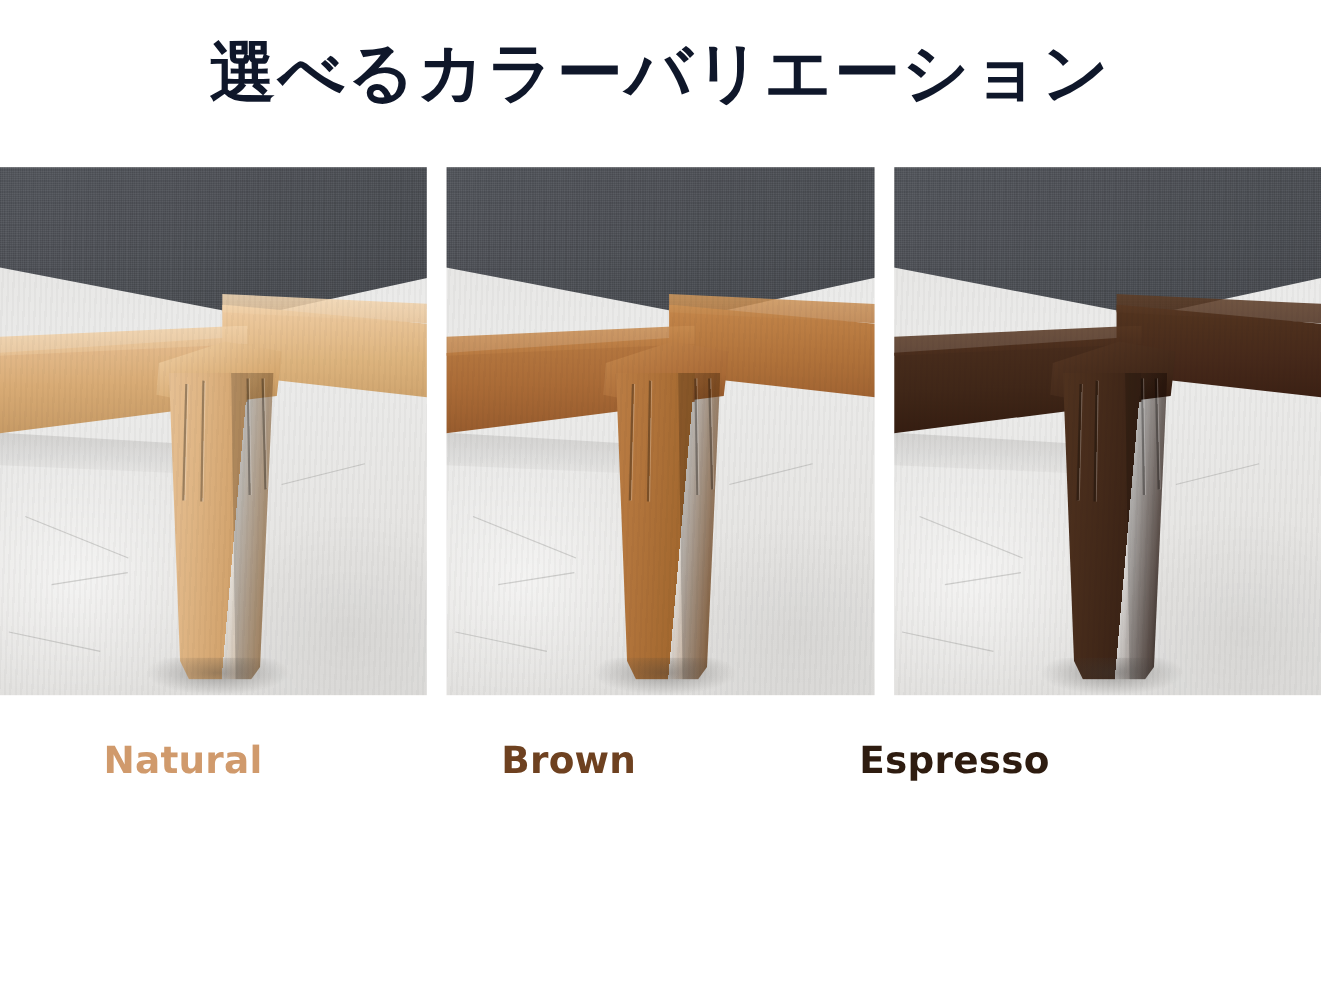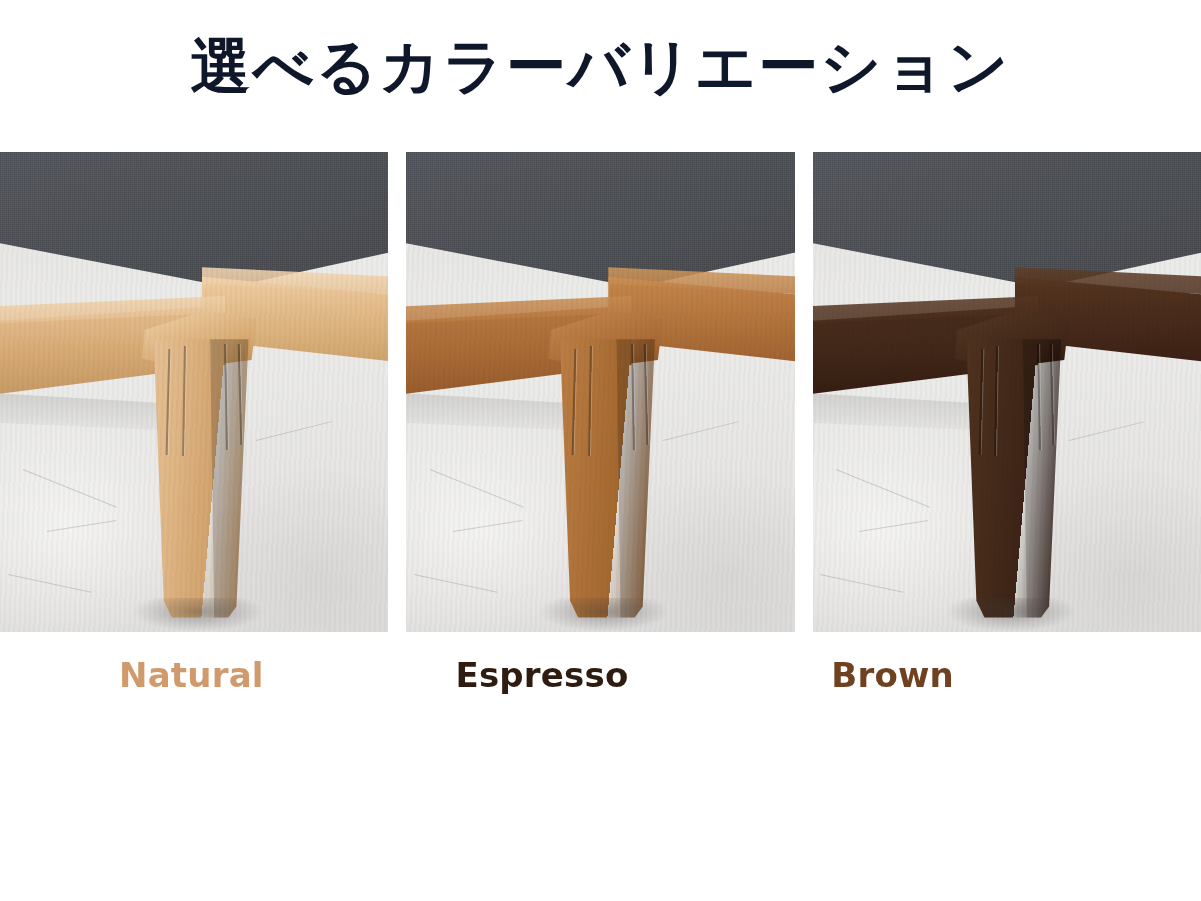--- a/index.html
+++ b/index.html
@@ -200,27 +200,26 @@
     background:
       repeating-linear-gradient(92deg, rgba(0,0,0,0.045) 0 2px, rgba(255,255,255,0.03) 2px 5px);
     mix-blend-mode: multiply;
     opacity: 0.5;
     pointer-events: none;
   }
 
   
   .labels {
     position: absolute;
-    top: 652px;
+    top: 669px;
     left: 0;
     width: 1034px;
     height: 60px;
     display: flex;
     gap: 18px;
-    padding-left: 25px;
   }
   .label {
     flex: 1 1 0;
     text-align: center;
     font-family: "DejaVu Sans", sans-serif;
     font-size: 34px;
     font-weight: 700;
     letter-spacing: 0.2px;
     line-height: 46px;
     white-space: nowrap;
@@ -310,17 +309,17 @@
         <span class="groove g4"></span>
         <div class="leg-shadow"></div>
         <div class="grain"></div>
       </div>
     </div>
 
   </div>
 
   <div class="labels">
     <div class="label" style="color:#d09a6c;">Natural</div>
+    <div class="label" style="color:#6e4120;">Brown</div>
     <div class="label" style="color:#2e1c10;">Espresso</div>
-    <div class="label" style="color:#6e4120;">Brown</div>
   </div>
 
 </div>
 
 </body></html>

